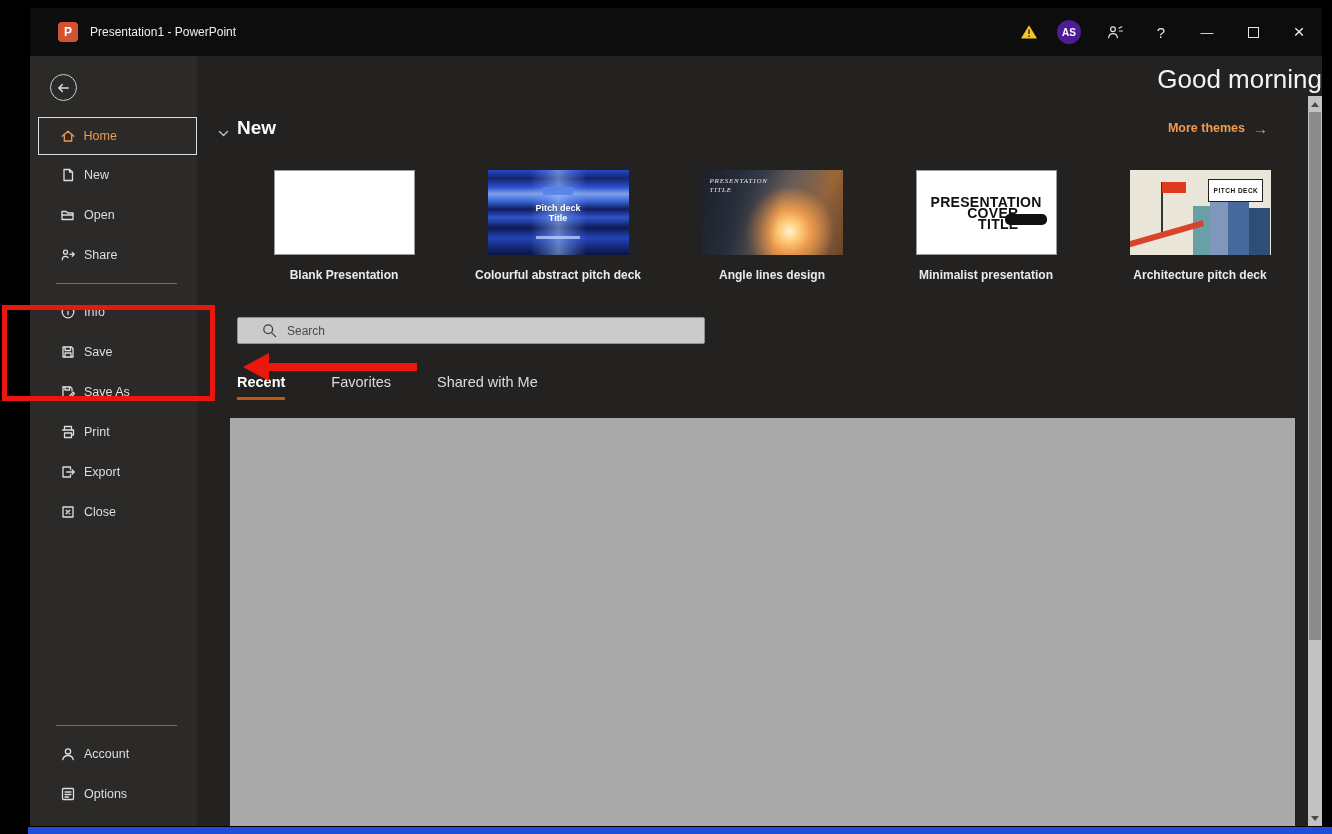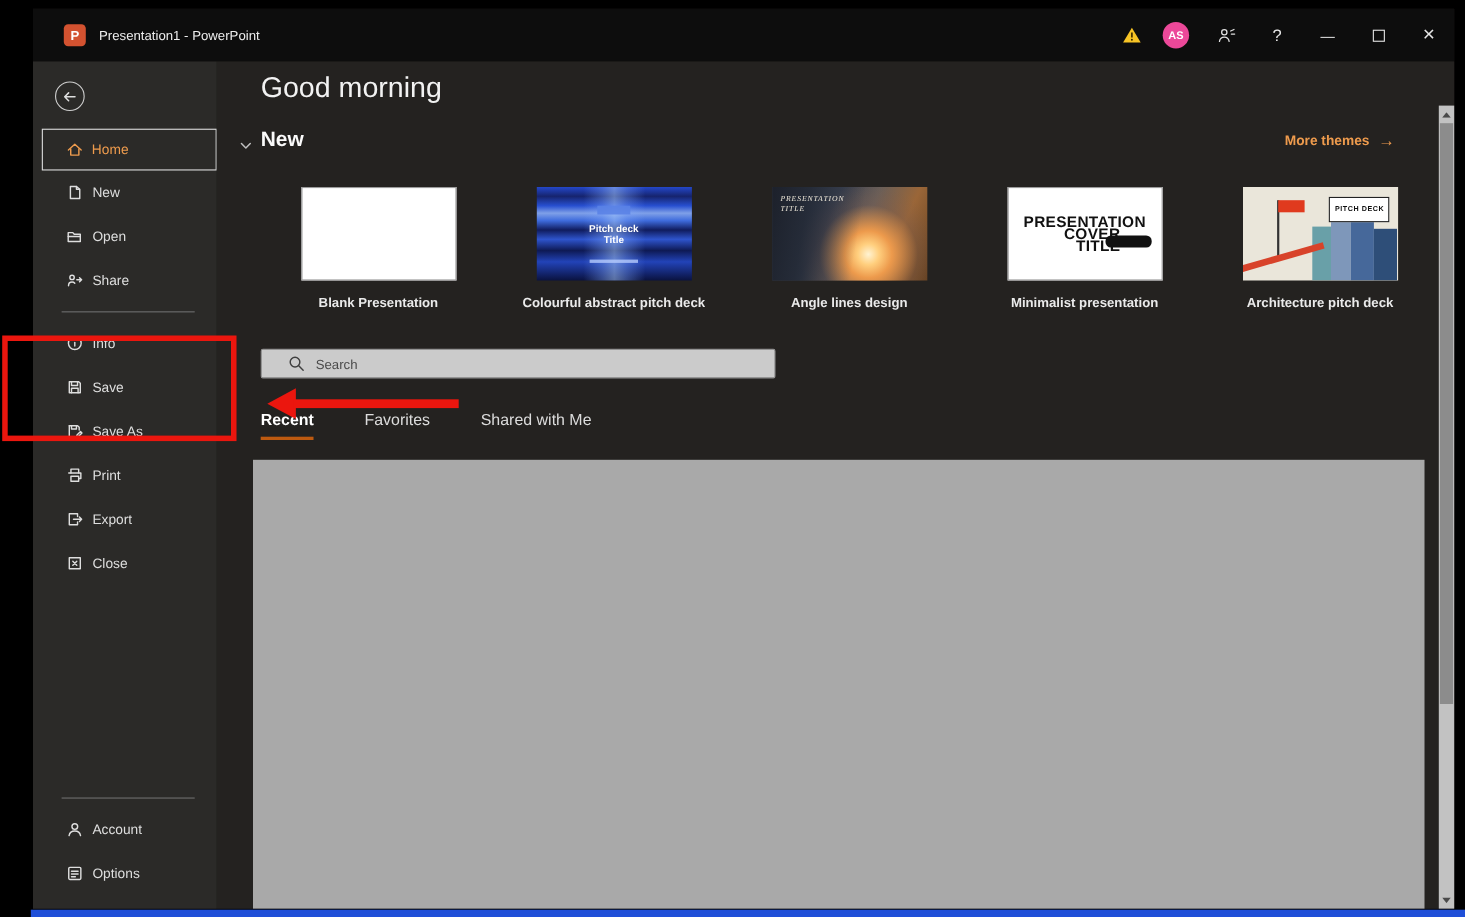--- a/index.html
+++ b/index.html
@@ -13,39 +13,39 @@
   .titlebar { height:48px; background:#0d0d0d; display:flex; align-items:center; justify-content:space-between; padding-left:28px; flex-shrink:0; }
   .tb-left { display:flex; align-items:center; gap:12px; }
   .app-icon { width:20px; height:20px; background:#d35230; border-radius:4px; color:#fff; font-size:12px; font-weight:bold; display:grid; place-items:center; }
   .tb-title { color:#ededed; font-size:12px;text-align:center; }
   .tb-right { display:flex; align-items:center; }
   .tb-ico { width:46px; height:48px; display:grid; place-items:center; color:#e6e6e6; cursor:default; }
   .tb-ico.narrow { width:34px; }
   .tb-ico.help { font-size:15px; }
   .tb-ico.win { font-size:13px; }
   .tb-ico.closeb { font-size:19px; }
-  .avatar { width:24px; height:24px; border-radius:50%; background:#ec4899; color:#fff; font-size:10px; font-weight:bold; display:grid; place-items:center; margin:0 11px; }
+  .avatar { width:24px; height:24px; border-radius:50%; background:#4c1d95; color:#fff; font-size:10px; font-weight:bold; display:grid; place-items:center; margin:0 11px; }
   .maxbox { width:11px; height:11px; border:1.3px solid #e6e6e6; display:block; }
 
   
   .bodyrow { flex:1; display:flex; min-height:0; position:relative; }
 
   
   .sidebar { width:167px; background:#2b2a28; display:flex; flex-direction:column; padding-top:12px; flex-shrink:0; }
   .back-btn { width:27px; height:27px; border:1.6px solid #cfcfcf; border-radius:50%; margin:6px 0 16px 20px; display:grid; place-items:center; color:#dedede; cursor:pointer; }
   .nav-item { height:40px; display:flex; align-items:center; gap:8px; padding-left:30px; color:#dedede; font-size:12.5px; cursor:pointer; }
   .nav-item.active { color:#ee9b4d; margin-left:8px; border:1.5px solid #dddddd; padding-left:20.5px; height:38px; }
   .ni { width:16px; height:16px; flex-shrink:0; }
   .divider { height:1px; background:#6e6e6e; margin:8px 20px 8px 26px; }
   .side-spacer { flex:1; }
   .sidebar-bottom-pad { height:12px; }
 
   
   .main { flex:1; background:#242220; display:flex; flex-direction:column; padding:8px 0 0 40px; position:relative; min-width:0; }
-  .greeting { color:#f2f2f2; font-size:26px; font-weight:300; line-height:30px; }
+  .greeting { color:#f2f2f2; font-size:26px; font-weight:300; line-height:30px;text-align:right; }
   .new-header { margin-top:22px; display:flex; align-items:center; position:relative; height:24px; }
   .chev { position:absolute; left:-19px; top:8px; }
   .new-title { font-size:19px; font-weight:bold; color:#fafafa; }
   .more { margin-left:auto; margin-right:54px; color:#ee9b4d; font-size:12.5px; font-weight:bold; display:flex; align-items:center; gap:8px; cursor:pointer; }
   .more .arr { font-size:15px; }
 
   .templates { margin-top:30px; display:flex; }
   .tcard { width:214px; display:flex; flex-direction:column; align-items:center; cursor:pointer; }
   .thumb { width:141px; height:85px; position:relative; overflow:hidden; flex-shrink:0; }
   .tlabel { margin-top:13px; font-size:12px; font-weight:bold; color:#eaeaea; text-align:center; line-height:15px; }

